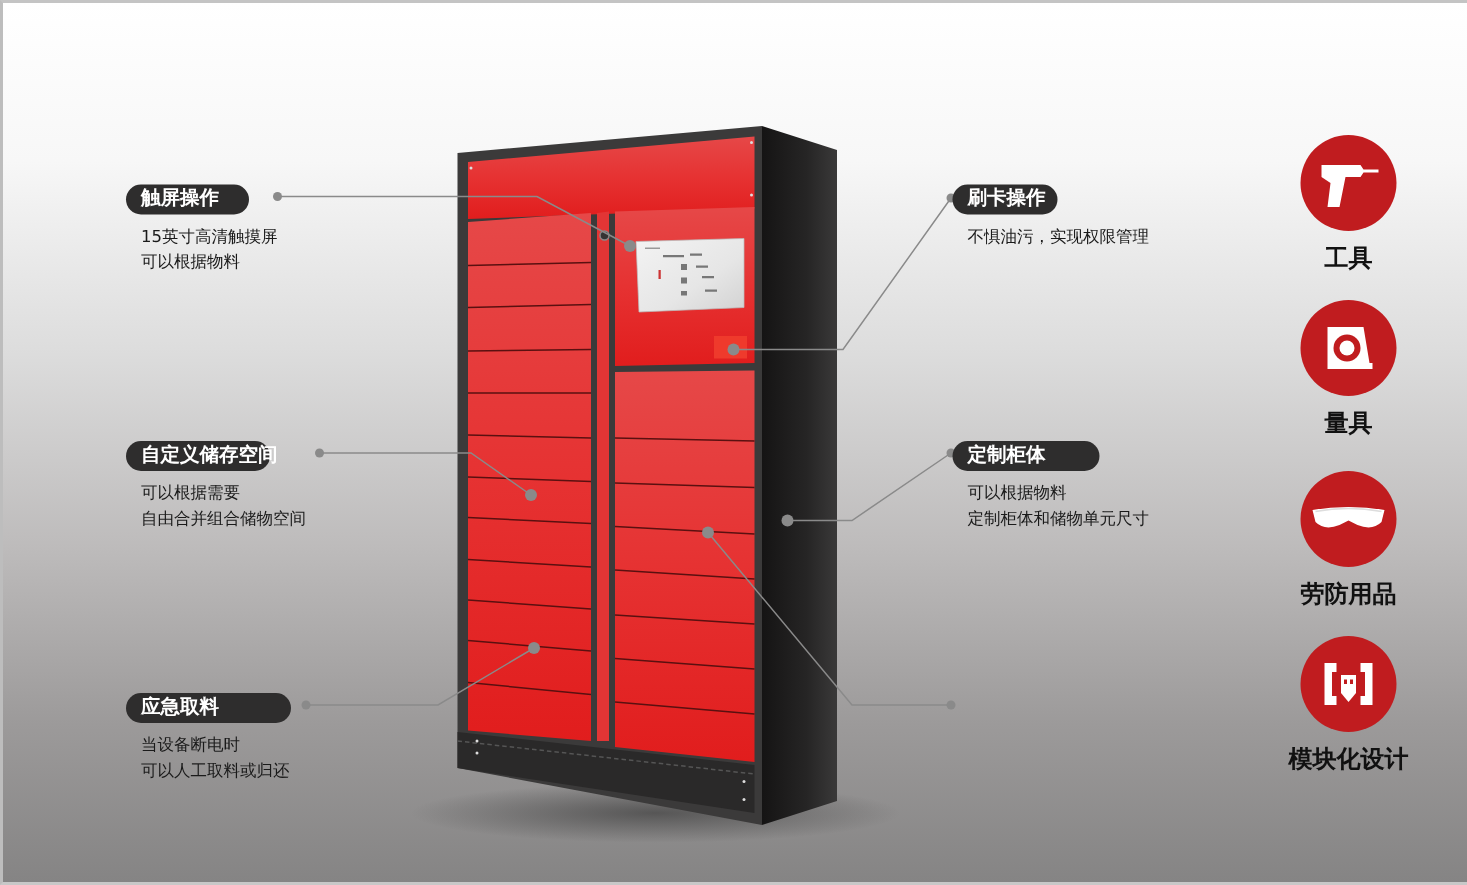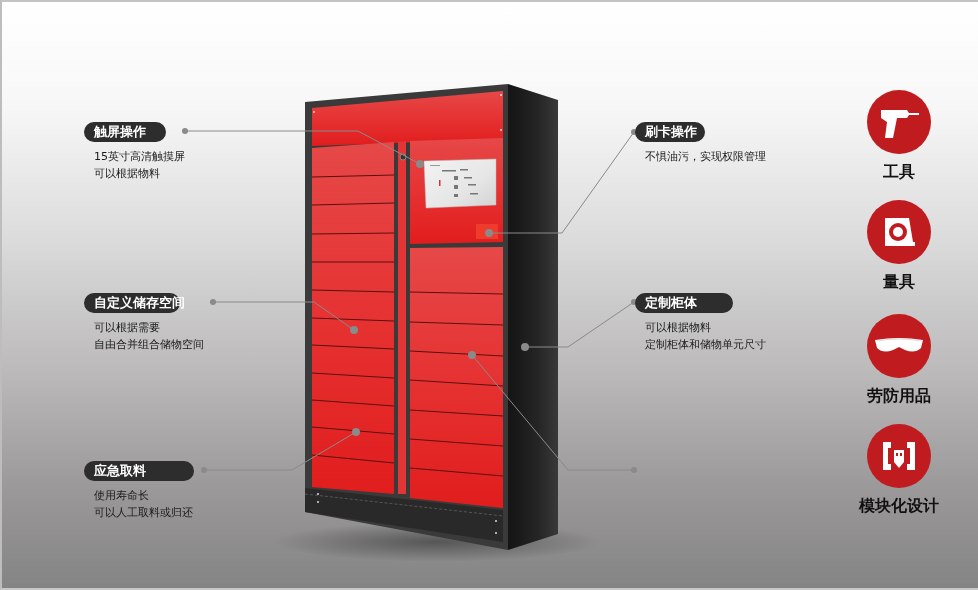--- a/index.html
+++ b/index.html
@@ -172,21 +172,21 @@
     <div class="pill" style="width:96px;">自定义储存空间</div>
     <div class="desc">
       <div>可以根据需要</div>
       <div>自由合并组合储物空间</div>
     </div>
   </div>
 
   <div class="callout" style="left:82px; top:458px;">
     <div class="pill" style="width:110px;">应急取料</div>
     <div class="desc">
-      <div>使用寿命长</div>
+      <div>当设备断电时</div>
       <div>可以人工取料或归还</div>
     </div>
   </div>
 
   <div class="callout" style="left:633px; top:119px;">
     <div class="pill" style="width:70px;">刷卡操作</div>
     <div class="desc">
       <div>不惧油污，实现权限管理</div>
     </div>
   </div>

